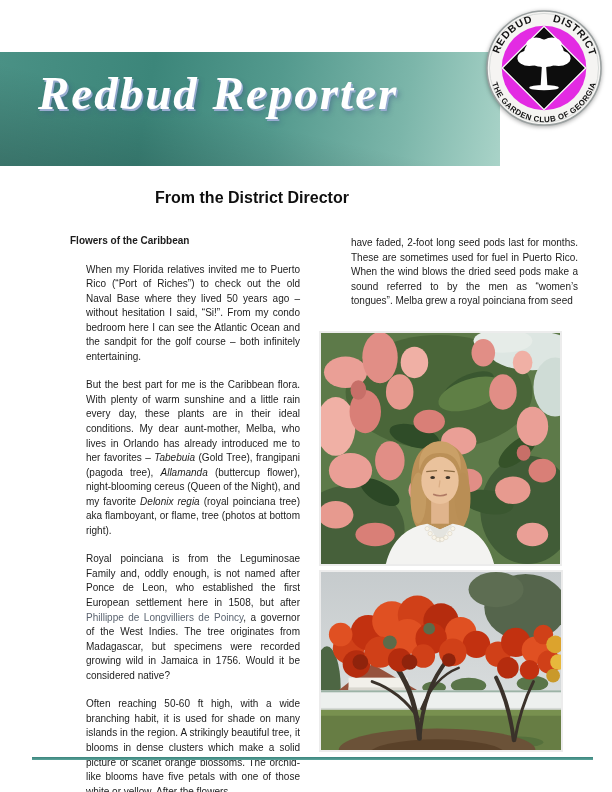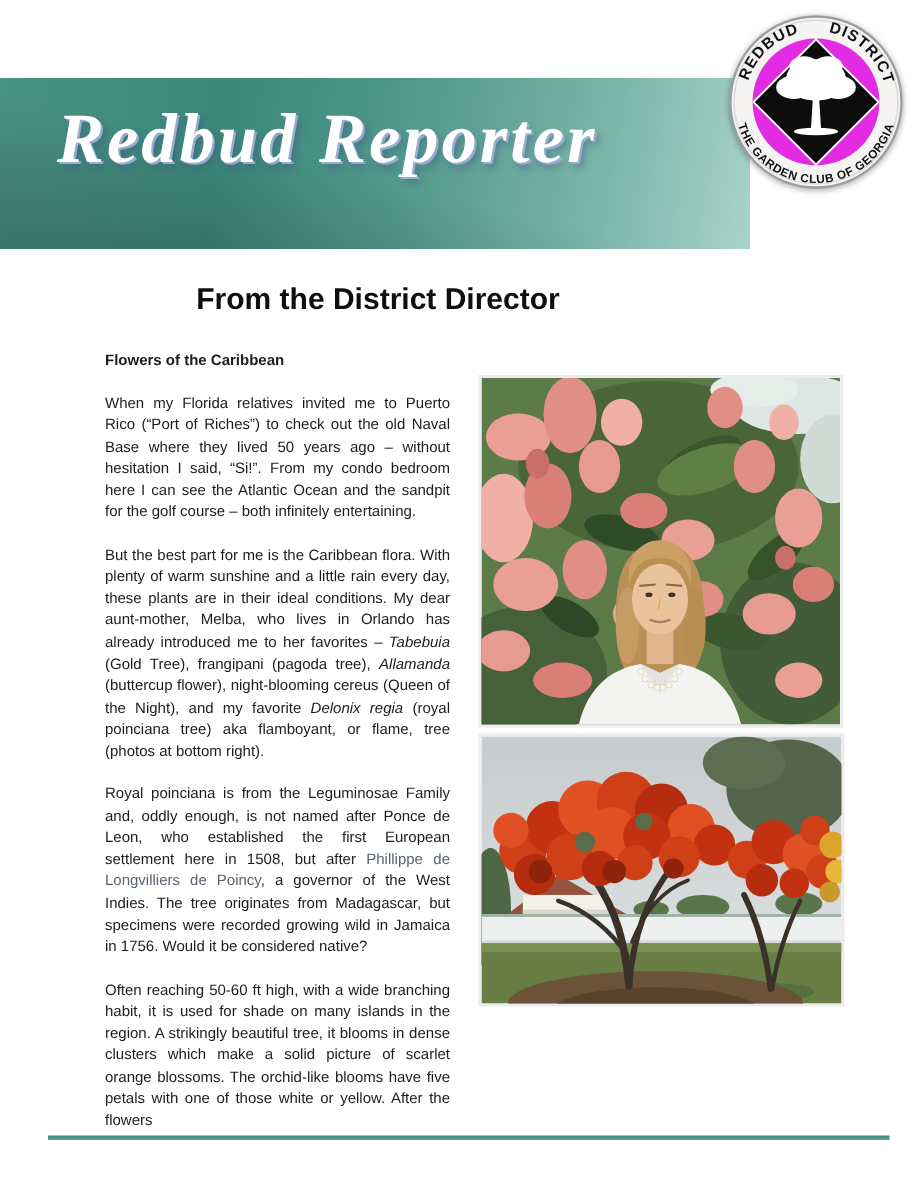--- a/index.html
+++ b/index.html
@@ -40,37 +40,37 @@
     text-shadow: 0 1px 2px rgba(0,0,0,0.25);
   }
   .district-logo {
     position:absolute; top:9px; right:9px; width:118px; height:118px; z-index:6;
     filter: drop-shadow(0 1px 2px rgba(0,0,0,0.35));
   }
 
   
   .article-heading {
     position:absolute; top:189px; left:0; width:504px;
-    text-align:center; font-size:20px; font-weight:bold; color:#0f0f0f;
+    text-align:center; font-size:16px; font-weight:bold; color:#0f0f0f;
   }
   .columns {
     position:absolute; top:228px; left:38px; width:540px;
     display:flex; gap:19px;
   }
   .col-left  { width:262px; }
   .col-right { width:259px; }
   .body-text p, .col-subhead {
     font-size:10px; line-height:14.55px;
     text-align:justify;
     padding-left:32px;
   }
   .col-subhead {
     margin:6px 0 0 0; font-weight:bold; text-align:left;
   }
-  .body-text p { margin:14px 0 0 0; }
+  .body-text p { margin:14px 0 0 16px; }
   .col-right p { margin:8px 0 0 0; }
   .muted { color:#5b6470; }
 
   .photo {
     border:2px solid #ececec;
     line-height:0;
     background:#fff;
   }
   .photo-1 { margin-top:22px; width:239px; height:231px; }
   .photo-2 { margin-top:4px;  width:240px; height:178px; }
@@ -130,20 +130,21 @@
 <div class="columns">
   <div class="col-left body-text">
     <div class="col-subhead">Flowers of the Caribbean</div>
     <p><span>When my Florida relatives invited me to Puerto Rico (“Port of Riches”) to check out the old Naval Base where they lived 50 years ago – without hesitation I said, “Si!”. From my condo bedroom here I can see the Atlantic Ocean and the sandpit for the golf course – both infinitely entertaining.</span></p>
     <p><span>But the best part for me is the Caribbean flora. With plenty of warm sunshine and a little rain every day, these plants are in their ideal conditions. My dear aunt-mother, Melba, who lives in Orlando has already introduced me to her favorites – </span><i>Tabebuia</i><span> (Gold Tree), frangipani (pagoda tree), </span><i>Allamanda</i><span> (buttercup flower), night-blooming cereus (Queen of the Night), and my favorite </span><i>Delonix regia</i><span> (royal poinciana tree) aka flamboyant, or flame, tree (photos at bottom right).</span></p>
     <p><span>Royal poinciana is from the Leguminosae Family and, oddly enough, is not named after Ponce de Leon, who established the first European settlement here in 1508, but after </span><span class="muted">Phillippe de Longvilliers de Poincy</span><span>, a governor of the West Indies. The tree originates from Madagascar, but specimens were recorded growing wild in Jamaica in 1756. Would it be considered native?</span></p>
     <p><span>Often reaching 50-60 ft high, with a wide branching habit, it is used for shade on many islands in the region. A strikingly beautiful tree, it blooms in dense clusters which make a solid picture of scarlet orange blossoms. The orchid-like blooms have five petals with one of those white or yellow. After the flowers</span></p>
   </div>
 
   <div class="col-right body-text">
+    <p><span>have faded, 2-foot long seed pods last for months. These are sometimes used for fuel in Puerto Rico. When the wind blows the dried seed pods make a sound referred to by the men as “women’s tongues”. Melba grew a royal poinciana from seed</span></p>
 
     <div class="photo photo-1">
       <svg viewBox="0 0 243 235" preserveAspectRatio="none">
         <rect width="243" height="235" fill="#5d7a49"></rect>
         <ellipse cx="30" cy="200" rx="55" ry="45" fill="#46603a"></ellipse>
         <ellipse cx="210" cy="180" rx="48" ry="55" fill="#415c37"></ellipse>
         <ellipse cx="120" cy="60" rx="95" ry="58" fill="#4a6639"></ellipse>
         <ellipse cx="215" cy="18" rx="45" ry="20" fill="#dde6e2"></ellipse>
         <ellipse cx="238" cy="55" rx="22" ry="30" fill="#cfdcd6"></ellipse>
         <ellipse cx="185" cy="8" rx="30" ry="12" fill="#e6ece8"></ellipse>

